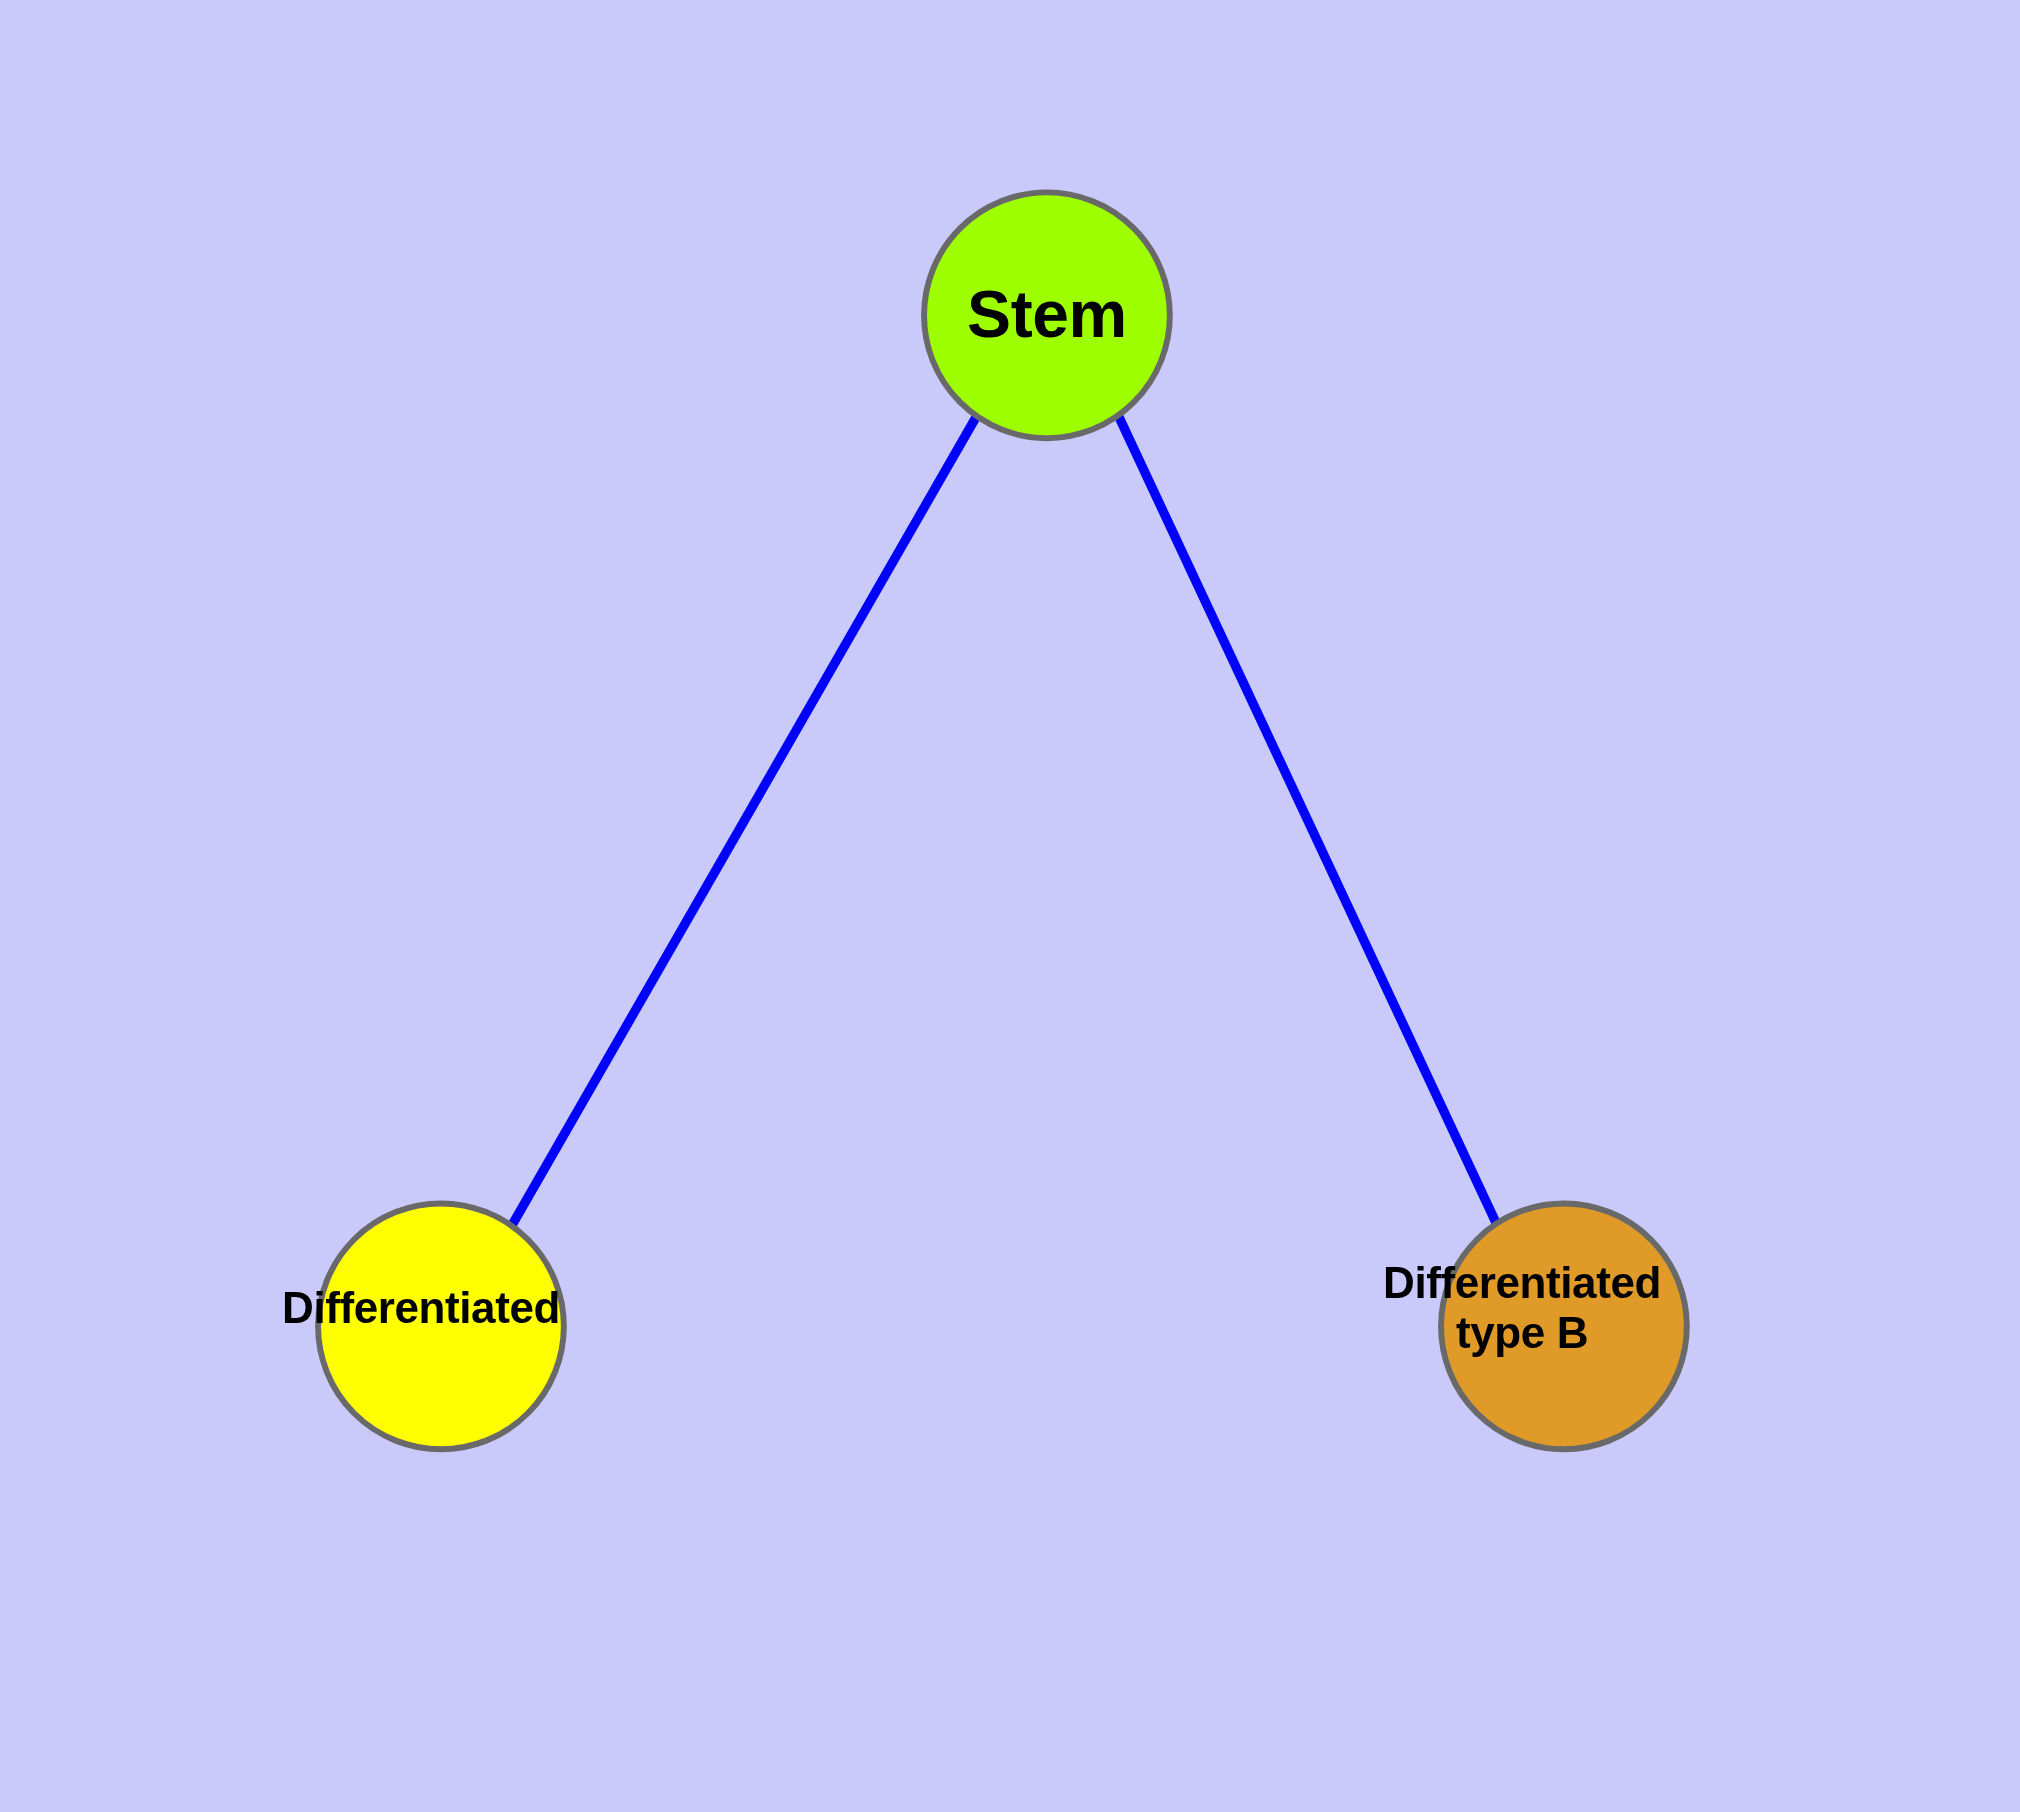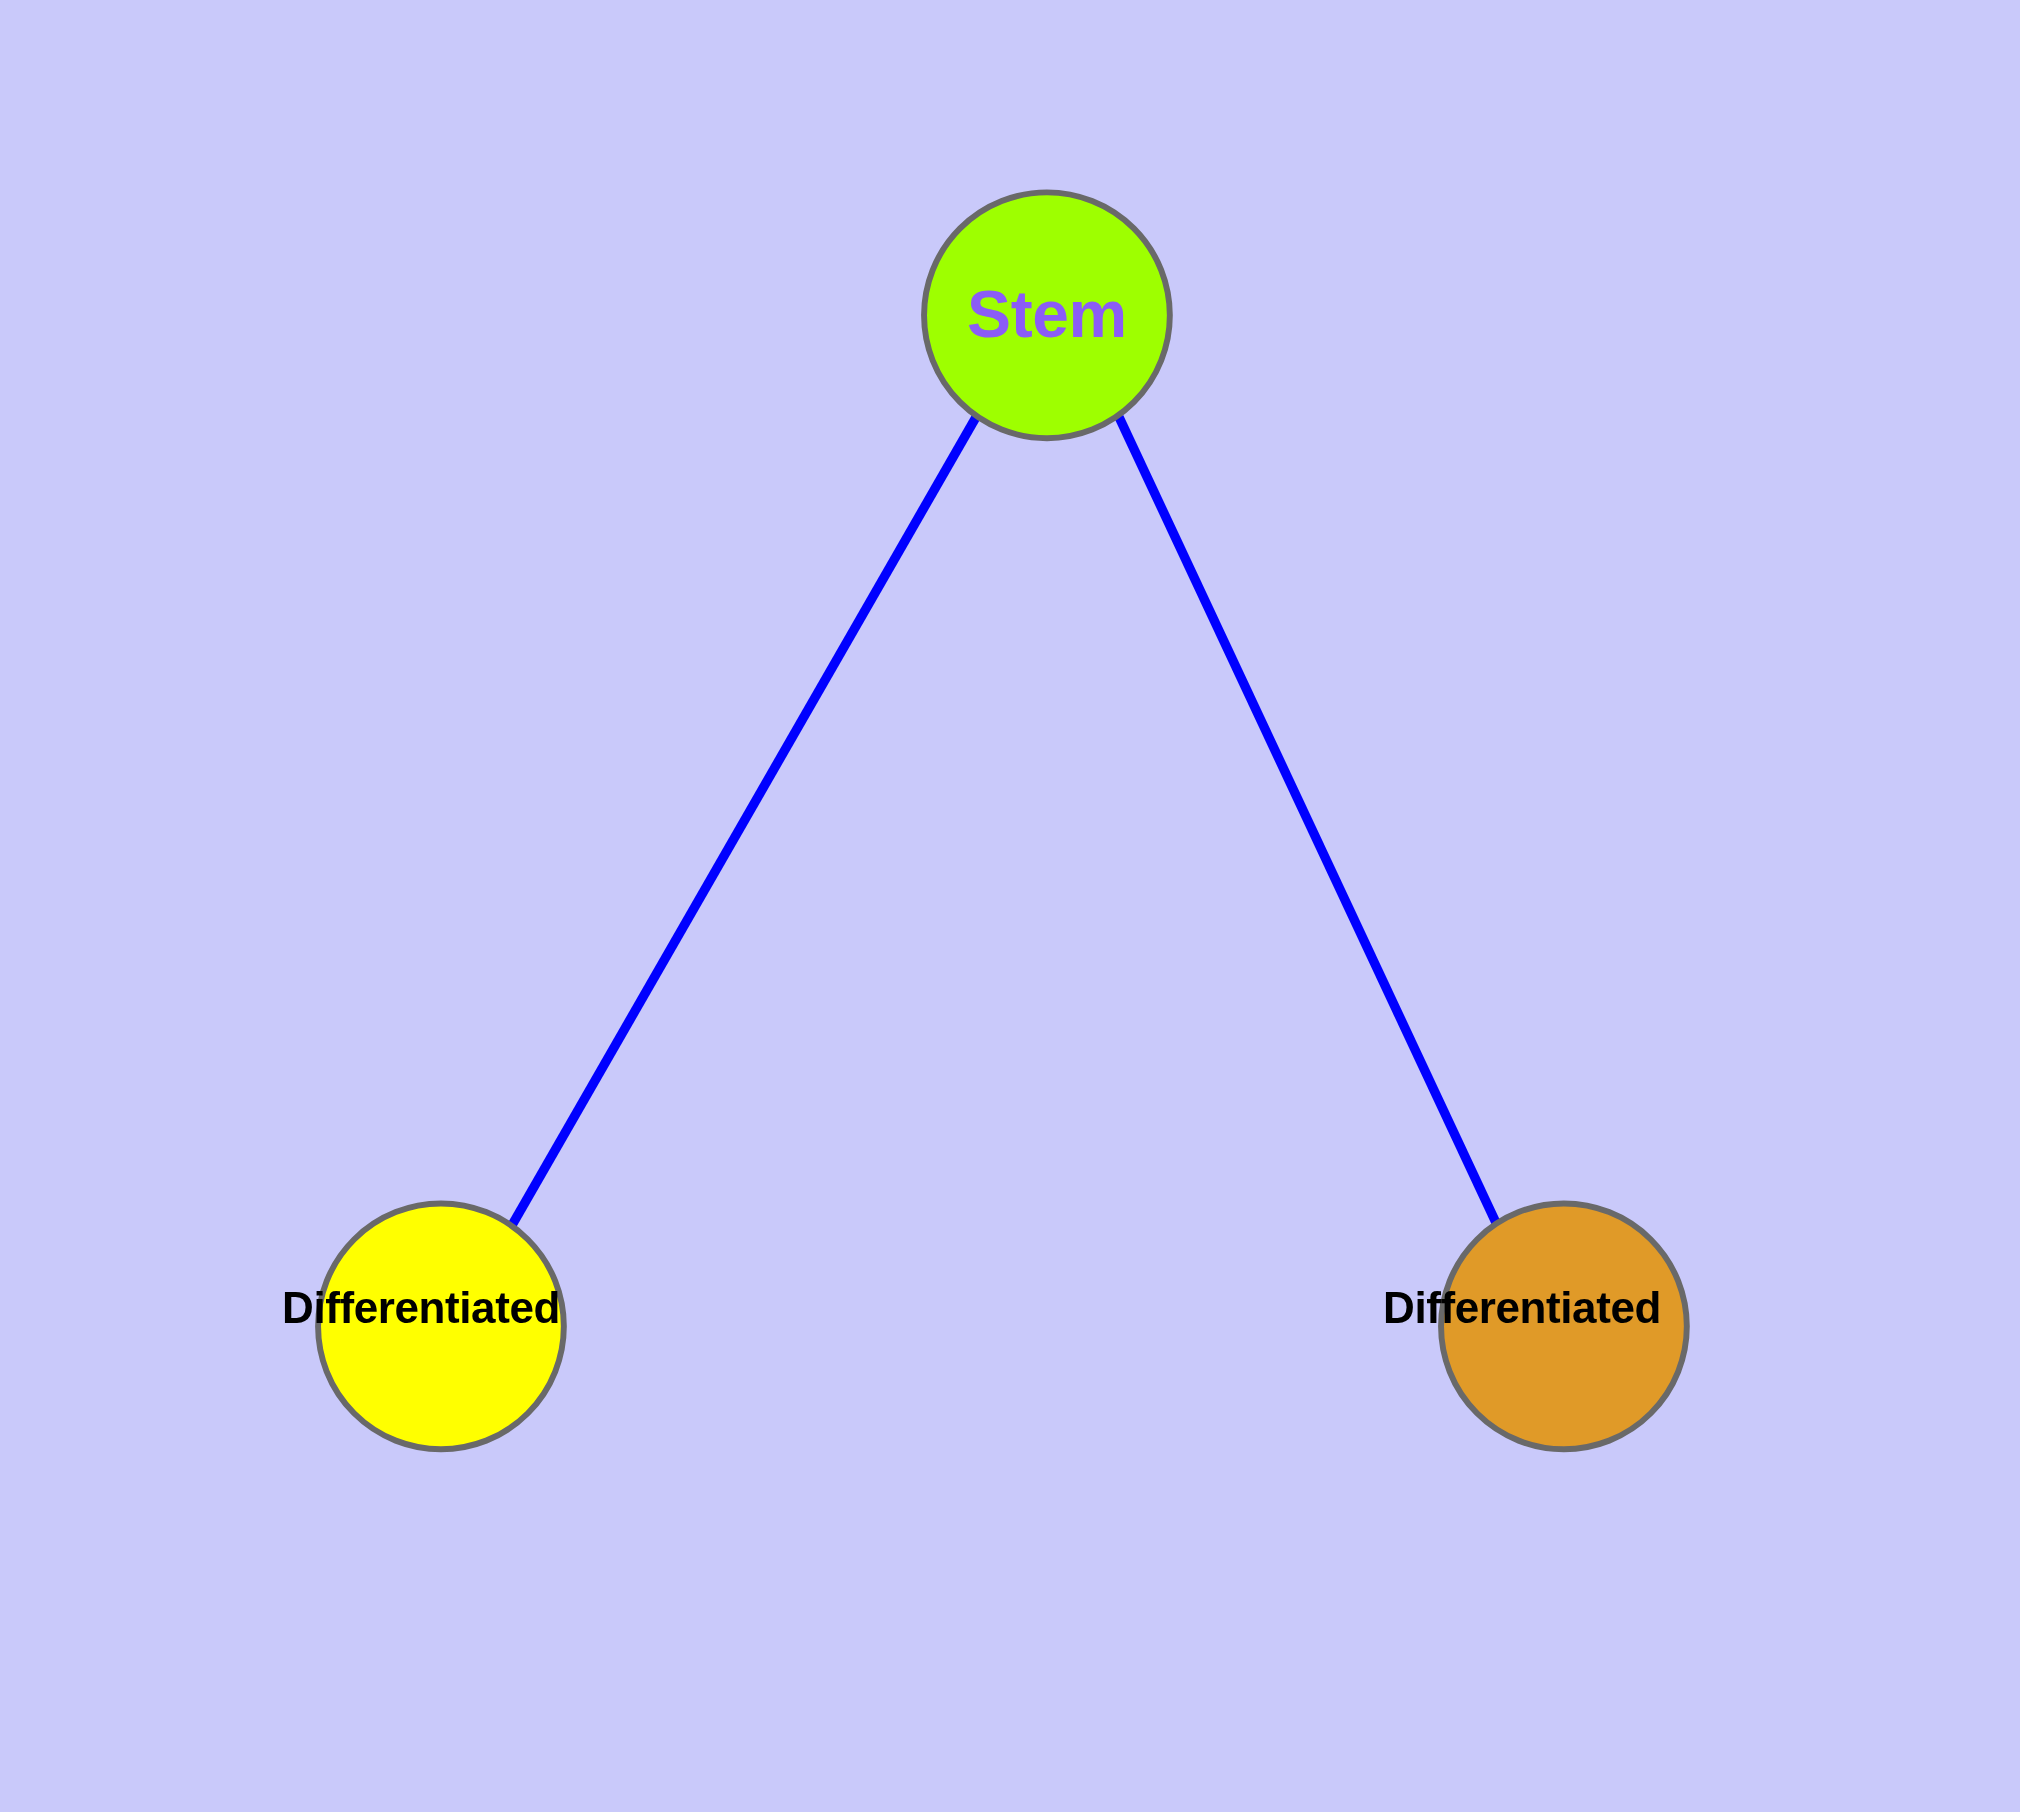--- a/index.html
+++ b/index.html
@@ -56,19 +56,19 @@
         <line x1="1320" y1="492" x2="1765" y2="1443" stroke="#0000ff" stroke-width="11" stroke-linecap="butt"></line>
       </g>
     <g id="nodes-group">
         <circle cx="1235" cy="372" r="145" fill="#9eff00" stroke="#696969" stroke-width="7"></circle>
         <circle cx="520" cy="1565" r="145" fill="#ffff00" stroke="#696969" stroke-width="7"></circle>
         <circle cx="1845" cy="1565" r="145" fill="#e09a28" stroke="#696969" stroke-width="7"></circle>
       </g>
   </svg>
 
   <div id="labels-layer">
-      <div class="node-label single" style="left: 1047px; top: 315px; color: #8b5cf6;"><div>Stem</div></div>
+      <div class="node-label single" style="left: 1047px; top: 315px; color: #000000;"><div>Stem</div></div>
       <div class="node-label" style="left: 421px; top: 1308px; color: rgb(0, 0, 0);"><div>Differentiated</div></div>
-      <div class="node-label" style="left: 1522px; top: 1308px; color: rgb(0, 0, 0);"><div>Differentiated</div></div>
+      <div class="node-label" style="left: 1522px; top: 1308px; color: rgb(0, 0, 0);"><div>Differentiated</div><div>type B</div></div>
     </div>
 
 </div>
 
 
 </body></html>

